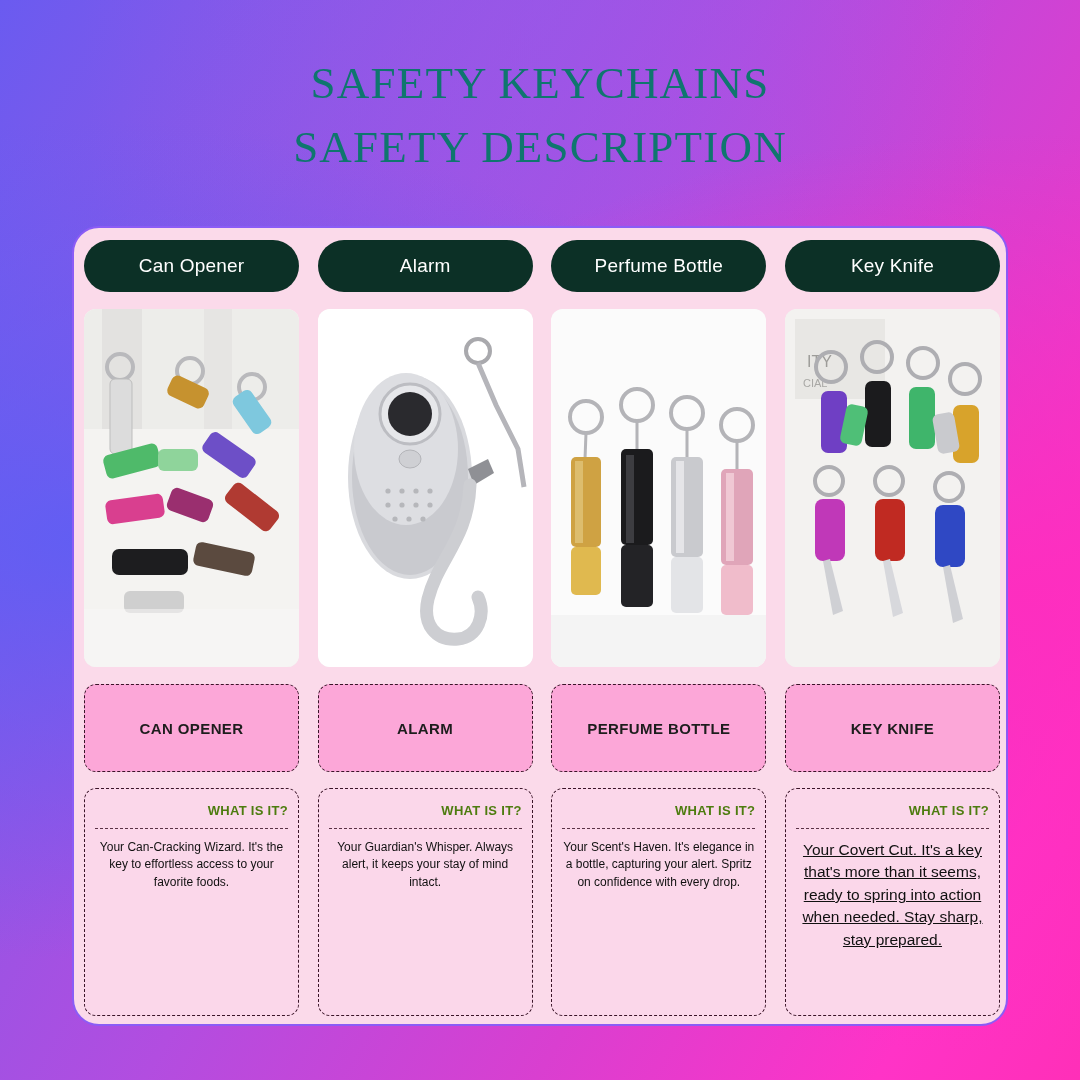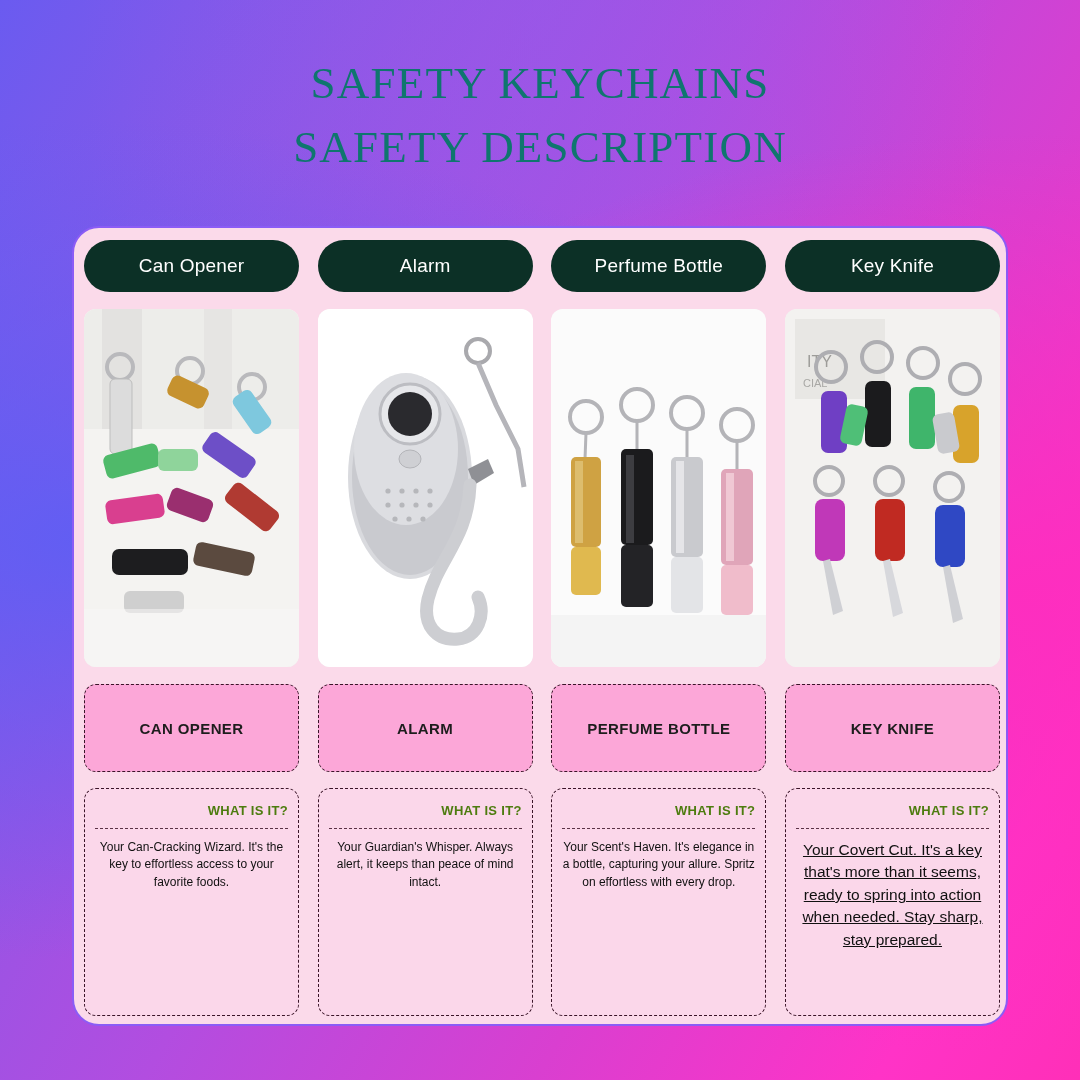--- a/index.html
+++ b/index.html
@@ -234,21 +234,21 @@
               <path d="M150 160 L170 150 L176 164 L156 176 Z" fill="#8f9095"></path>
               <path d="M152 176 C150 230 120 250 110 290 C104 316 118 332 140 330 C160 328 168 306 160 288" fill="none" stroke="#cdced2" stroke-width="13" stroke-linecap="round"></path>
             </g>
           </svg>
         </div>
         <div class="name-box">
           <span>ALARM</span>
         </div>
         <div class="info-box">
           <div class="info-head">WHAT IS IT?</div>
-          <div class="info-body">Your Guardian's Whisper. Always alert, it keeps than peace of mind intact.</div>
+          <div class="info-body">Your Guardian's Whisper. Always alert, it keeps your stay of mind intact.</div>
         </div>
       </div>
 
       <div class="col">
         <div class="pill">
           <span>Perfume Bottle</span>
         </div>
         <div class="photo">
           <svg viewBox="0 0 215 358" preserveAspectRatio="xMidYMid slice" aria-hidden="true">
             <rect width="215" height="358" fill="#fbfbfb"></rect>
@@ -279,21 +279,21 @@
               <rect x="175" y="164" width="8" height="88" fill="#f6d7e0" opacity="0.7"></rect>
               <rect x="0" y="306" width="215" height="52" fill="#f4f4f4"></rect>
             </g>
           </svg>
         </div>
         <div class="name-box">
           <span>PERFUME BOTTLE</span>
         </div>
         <div class="info-box">
           <div class="info-head">WHAT IS IT?</div>
-          <div class="info-body">Your Scent's Haven. It's elegance in a bottle, capturing your allure. Spritz on effortless with every drop.</div>
+          <div class="info-body">Your Scent's Haven. It's elegance in a bottle, capturing your alert. Spritz on confidence with every drop.</div>
         </div>
       </div>
 
       <div class="col">
         <div class="pill">
           <span>Key Knife</span>
         </div>
         <div class="photo">
           <svg viewBox="0 0 215 358" preserveAspectRatio="xMidYMid slice" aria-hidden="true">
             <rect width="215" height="358" fill="#f3f2f0"></rect>

